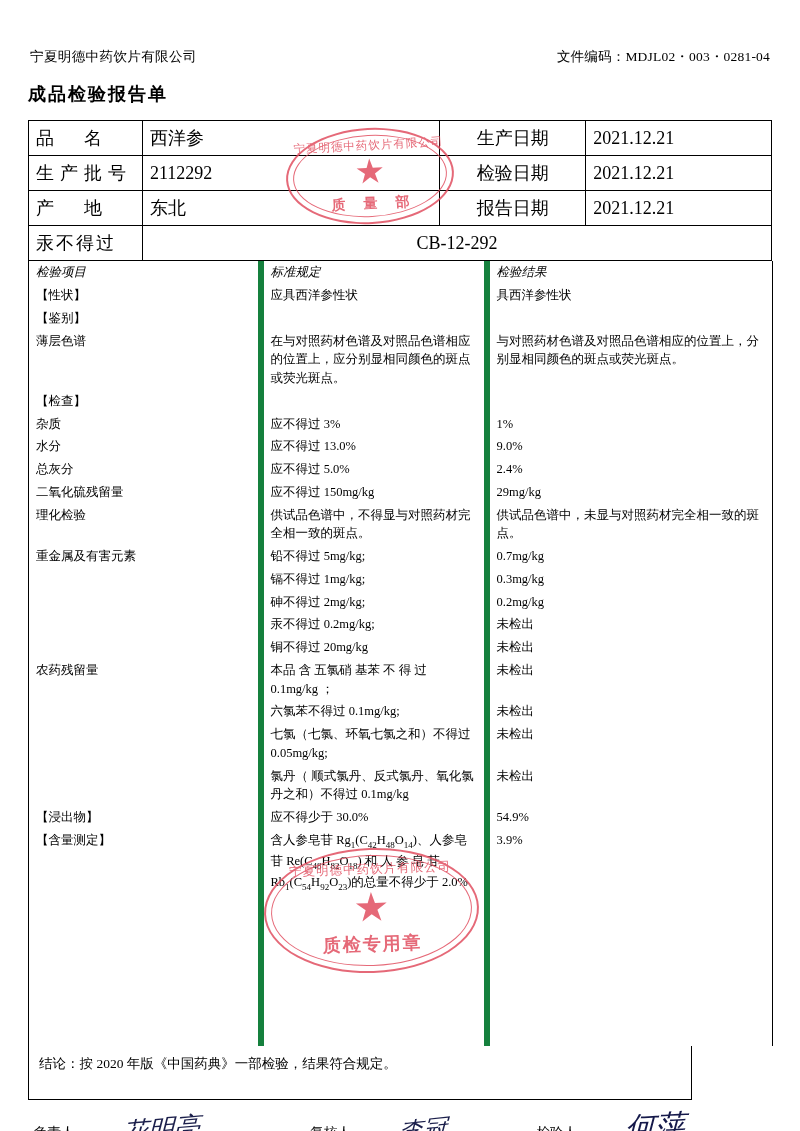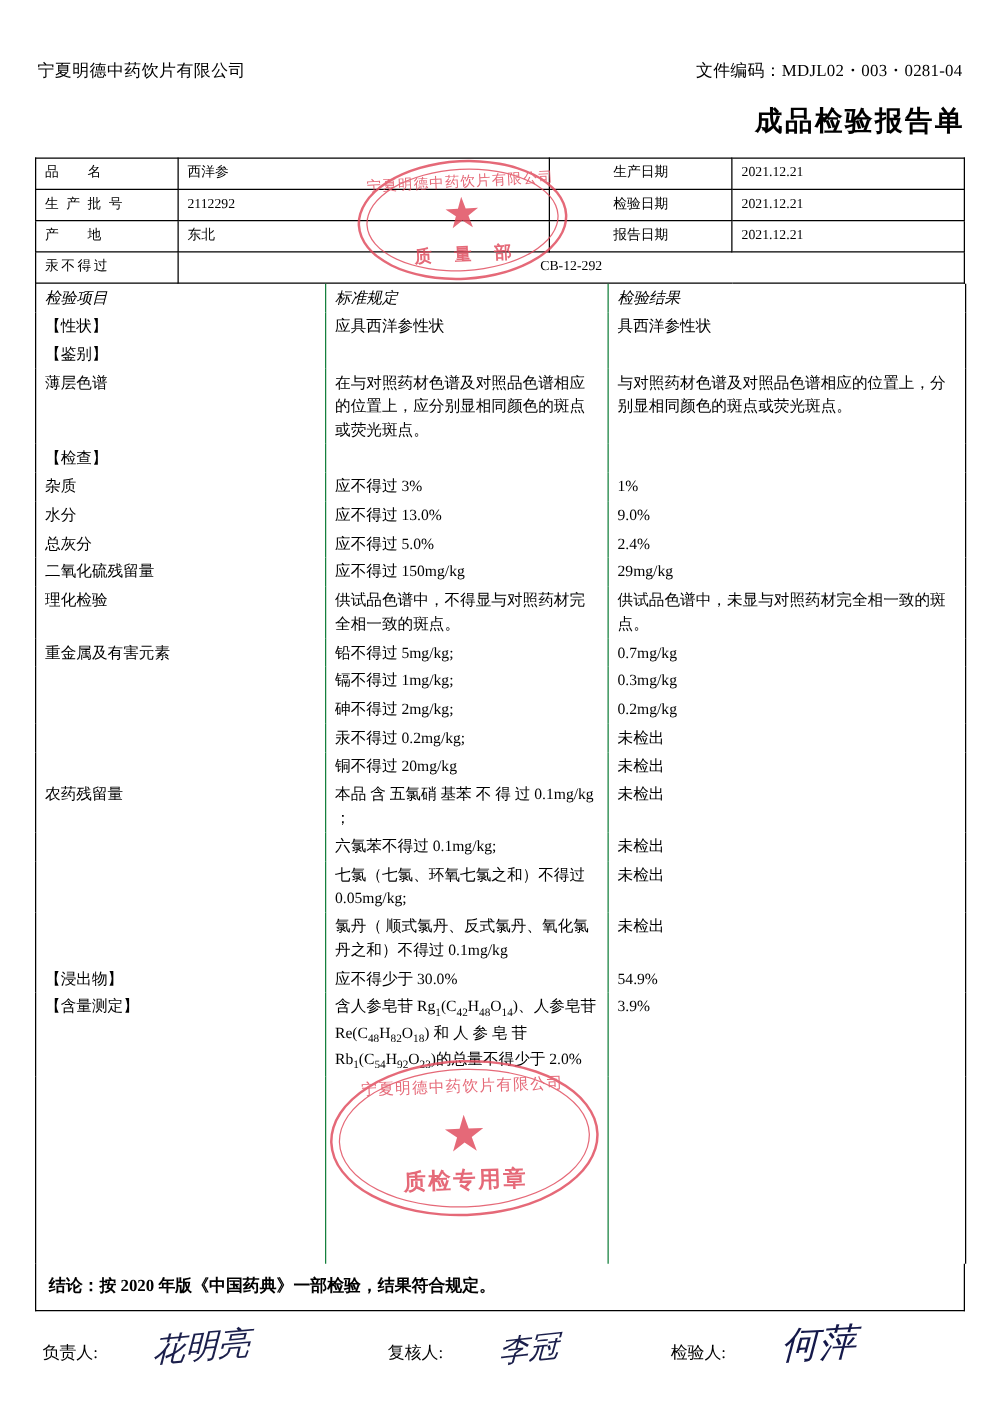--- a/index.html
+++ b/index.html
@@ -24,32 +24,32 @@
   .top-row {
     display: flex;
     justify-content: space-between;
     align-items: baseline;
     font-size: 13.5px;
     margin: 0 2px 0 2px;
   }
   .company { letter-spacing: 0.4px; }
   .doc-no { letter-spacing: 0.2px; }
   .title {
-    text-align: right;
-    font-size: 22px;
+    text-align: left;
+    font-size: 18px;
     font-weight: bold;
     letter-spacing: 2px;
     margin: 16px 0 14px 0;
   }
   
   table.main {
     width: 744px;
     border-collapse: collapse;
     table-layout: fixed;
-    font-size: 11px;
+    font-size: 18px;
     position: relative;
     z-index: 2;
   }
   table.main td {
     border: 1px solid #000;
     padding: 4px 7px;
     vertical-align: top;
     line-height: 1.45;
   }
   .lbl { width: 92px; letter-spacing: 6px; white-space: nowrap; }
@@ -73,33 +73,32 @@
   table.res col.c2 { width: 226px; }
   table.res col.c3 { width: 286px; }
   table.res th, table.res td {
     padding: 2px 7px;
     vertical-align: top;
     line-height: 1.5;
     font-weight: normal;
     text-align: left;
   }
   .res-head td { padding-top: 3px; padding-bottom: 2px; font-style: italic; }
-  .colsep { border-left: 1px solid #15803d; }
+  .colsep { border-left: 6px solid #15803d; }
   .sub { font-size: 9px; vertical-align: sub; }
   .spacer-row td { height: 150px; }
   
   .concl {
-    width: 744px;
+    width: 664px;
     border: 1px solid #000;
     border-top: none;
     font-size: 13.5px;
-    padding: 9px 10px 10px 10px;
+    padding: 9px 10px 26px 10px;
     position: relative;
     z-index: 2;
-    font-weight: bold;
   }
   
   .sign-row {
     width: 744px;
     display: flex;
     margin-top: 12px;
     font-size: 13.5px;
     position: relative;
   }
   .sign-block { display: flex; align-items: flex-end; gap: 40px; }

